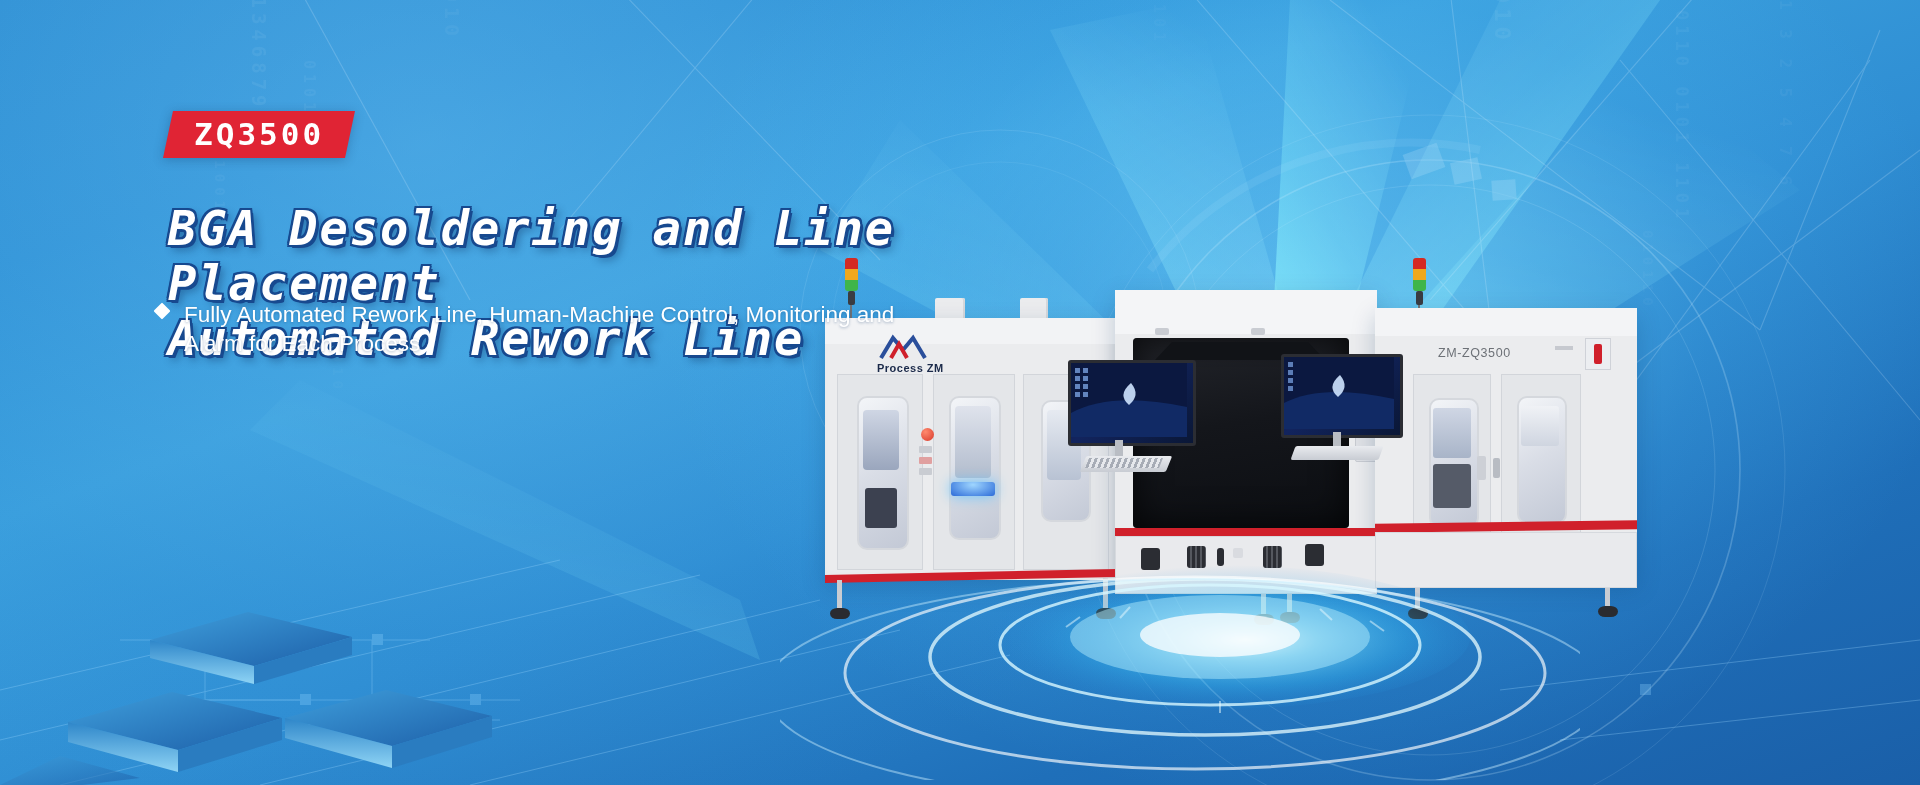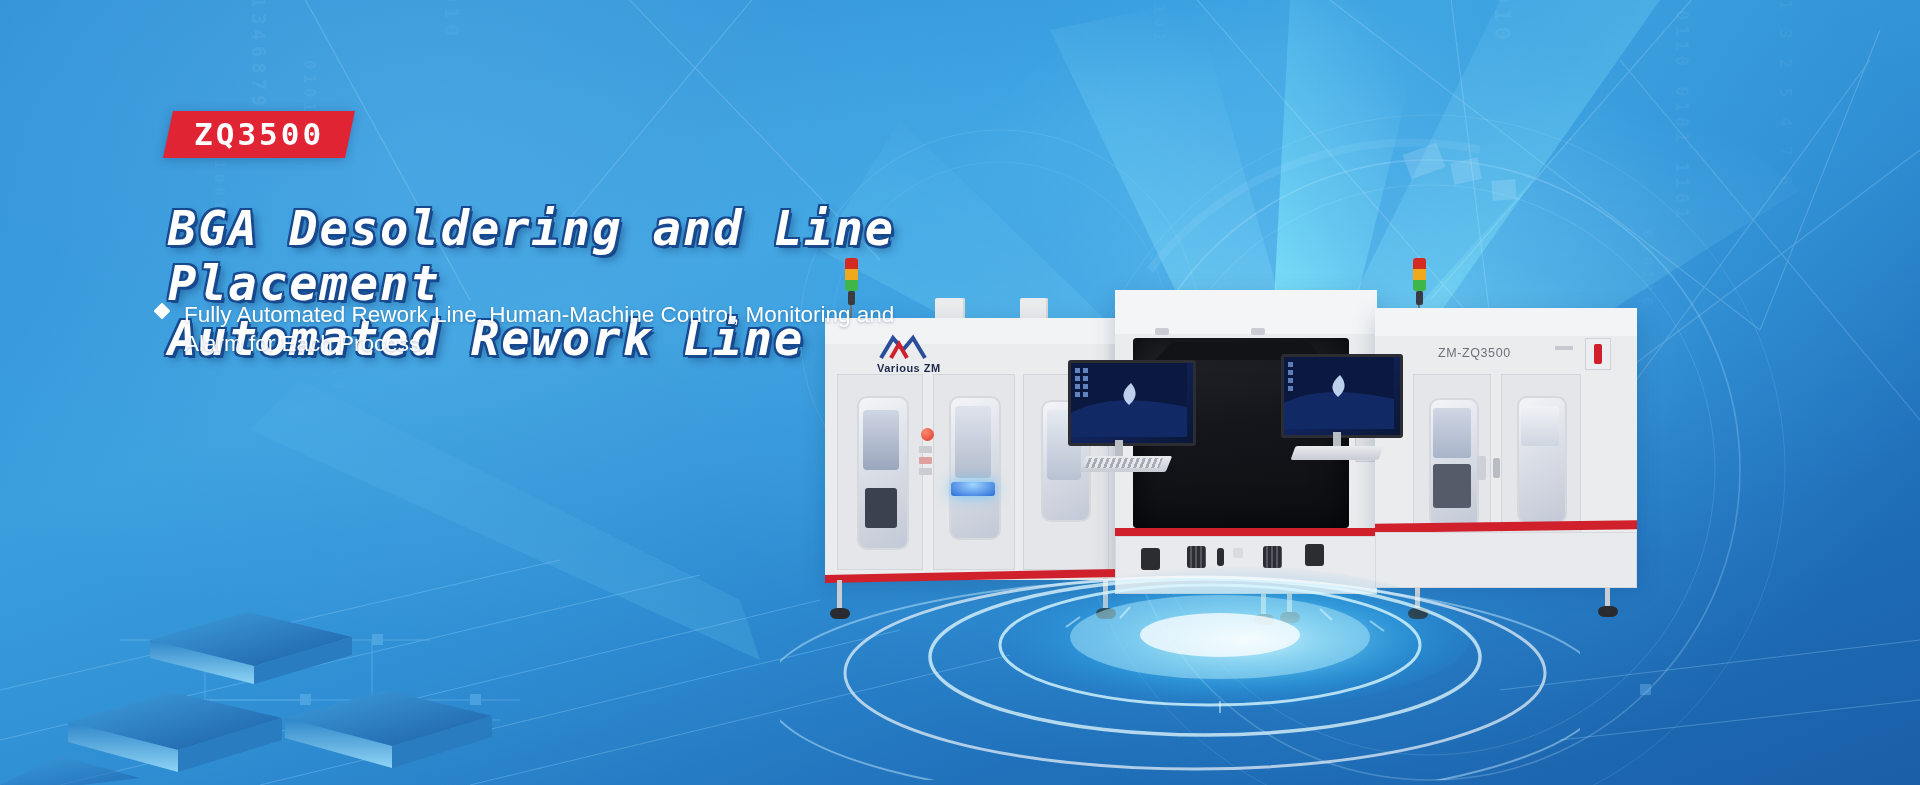--- a/index.html
+++ b/index.html
@@ -271,21 +271,21 @@
     </div>
     <div style="position:absolute;left:601px;top:41px;width:7px;height:14px;background:#3a3c42;border-radius:2px;"></div>
     <div style="position:absolute;left:603px;top:55px;width:2px;height:26px;background:#6f7378;"></div>
 
     <div class="mach-body" style="left:120px;top:48px;width:30px;height:22px;border-radius:2px;box-shadow:inset -2px 0 0 #d6d8db;"></div>
     <div class="mach-body" style="left:205px;top:48px;width:28px;height:22px;border-radius:2px;box-shadow:inset -2px 0 0 #d6d8db;"></div>
 
     <div class="mach-body" style="left:10px;top:68px;width:292px;height:262px;box-shadow:inset -5px 0 12px rgba(0,0,0,.06), 0 8px 22px rgba(10,50,95,.22);"></div>
     <div class="mach-body" style="left:10px;top:68px;width:292px;height:26px;background:#f2f3f5;"></div>
 
-    <span class="logo-zm" style="left:62px;top:112px;">Various  ZM</span>
+    <span class="logo-zm" style="left:62px;top:112px;">Process  ZM</span>
     <svg style="position:absolute;left:62px;top:84px;width:52px;height:26px;" viewBox="0 0 52 26">
       <path d="M4 24 L16 4 L26 16 L36 4 L48 24" stroke="#2a4e9b" stroke-width="4" fill="none"></path>
       <path d="M14 24 L22 10 L30 24" stroke="#d0202b" stroke-width="4" fill="none"></path>
     </svg>
 
     <div class="mach-body" style="left:22px;top:124px;width:86px;height:196px;background:#e4e6e9;box-shadow:inset 0 0 0 1px #d2d5da;"></div>
     <div class="glass" style="left:42px;top:146px;width:48px;height:150px;"></div>
     <div style="position:absolute;left:48px;top:160px;width:36px;height:60px;background:linear-gradient(180deg,#cfd6e4,#9aa6bd);border-radius:4px;"></div>
     <div style="position:absolute;left:50px;top:238px;width:32px;height:40px;background:#3c4150;border-radius:3px;"></div>
 

